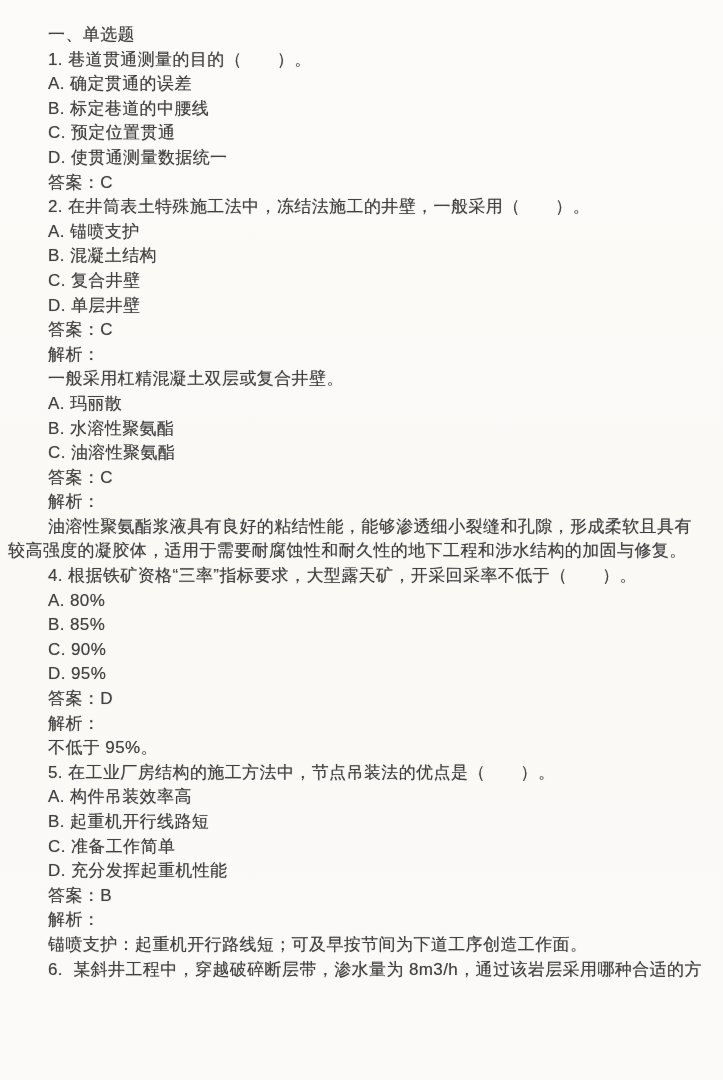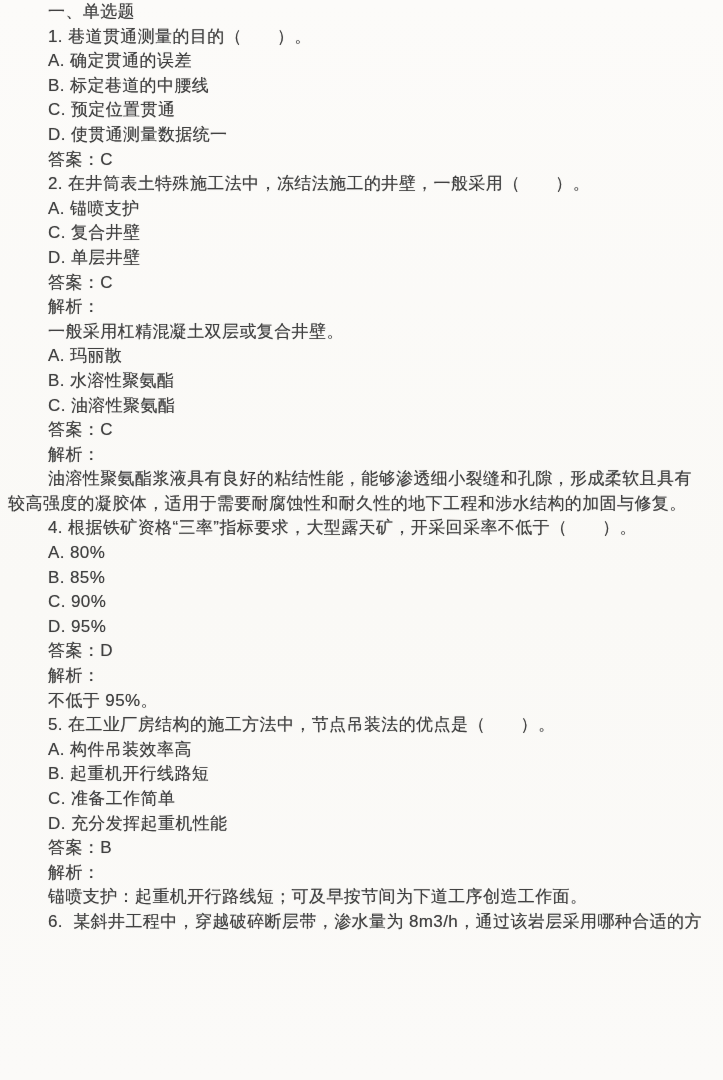--- a/index.html
+++ b/index.html
@@ -15,20 +15,21 @@
     width: 723px;
     height: 1080px;
     background: var(--page-bg);
     font-family: "Liberation Sans", "DejaVu Sans", sans-serif;
     overflow: hidden;
   }
   .page {
     position: relative;
     width: 723px;
     height: 1080px;
+    padding-top: 23px;
     background: linear-gradient(180deg, #fcfbf9 0%, #faf9f6 55%, #fbfaf8 100%);
   }
   .line {
     height: 24.6px;
     line-height: 24.6px;
     font-size: 17px;
     color: var(--text-color);
     letter-spacing: 0.4px;
     margin-left: 48px;
     white-space: pre;
@@ -43,20 +44,21 @@
 <div class="page">
     <div class="line body">一、单选题</div>
     <div class="line body">1. 巷道贯通测量的目的（　　）。</div>
     <div class="line body">A. 确定贯通的误差</div>
     <div class="line body">B. 标定巷道的中腰线</div>
     <div class="line body">C. 预定位置贯通</div>
     <div class="line body">D. 使贯通测量数据统一</div>
     <div class="line body">答案：C</div>
     <div class="line body">2. 在井筒表土特殊施工法中，冻结法施工的井壁，一般采用（　　）。</div>
     <div class="line body">A. 锚喷支护</div>
+    <div class="line body">B. 混凝土结构</div>
     <div class="line body">C. 复合井壁</div>
     <div class="line body">D. 单层井壁</div>
     <div class="line body">答案：C</div>
     <div class="line body">解析：</div>
     <div class="line body">一般采用杠精混凝土双层或复合井壁。</div>
     <div class="line body gap">A. 玛丽散</div>
     <div class="line body">B. 水溶性聚氨酯</div>
     <div class="line body">C. 油溶性聚氨酯</div>
     <div class="line body">答案：C</div>
     <div class="line body">解析：</div>

